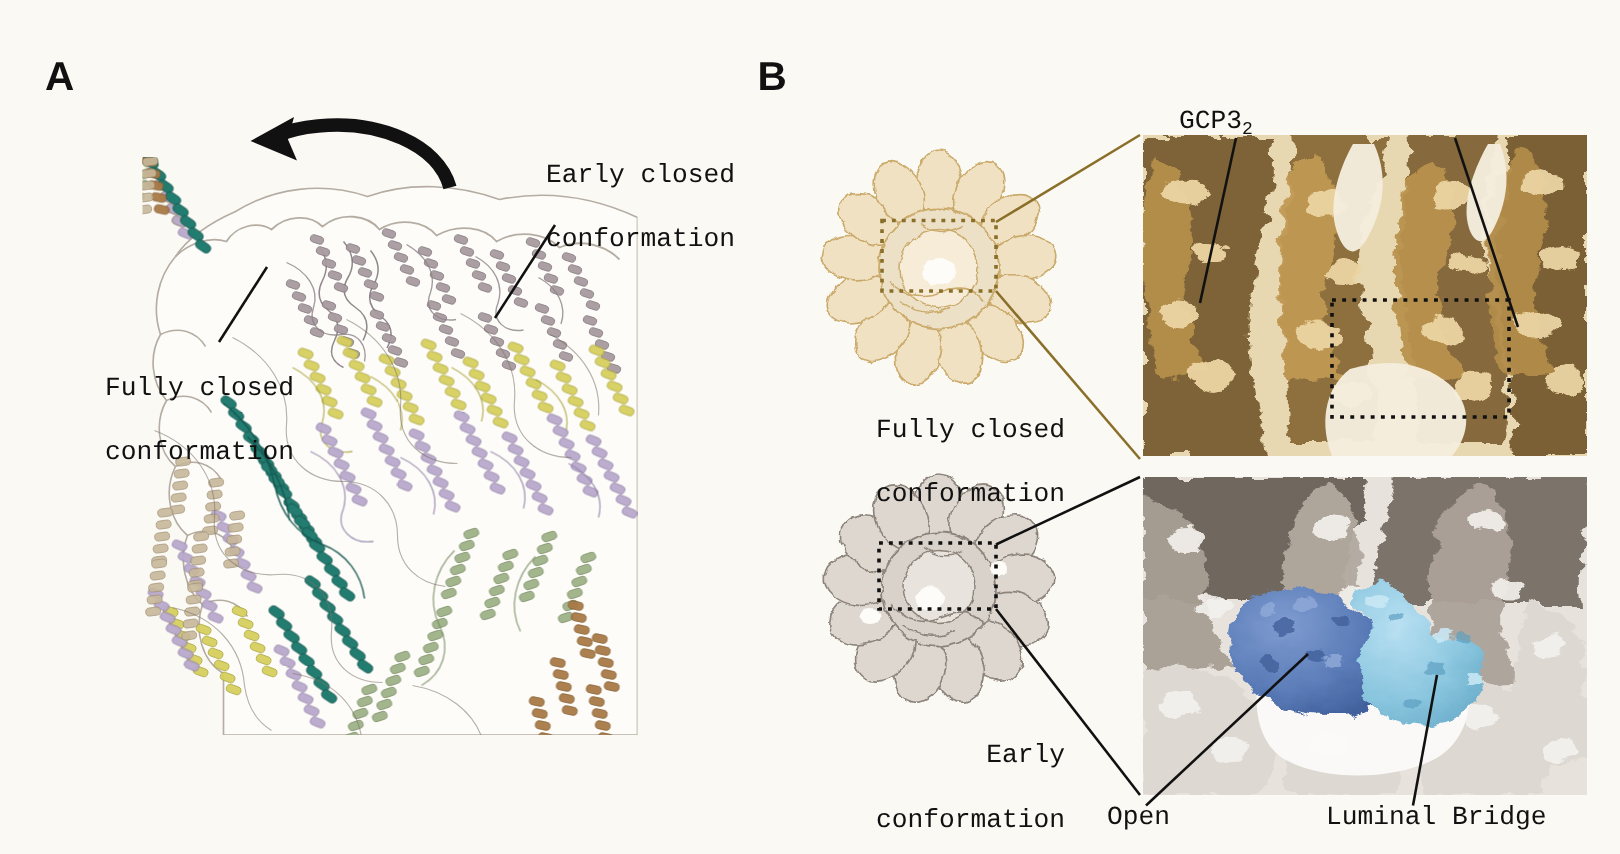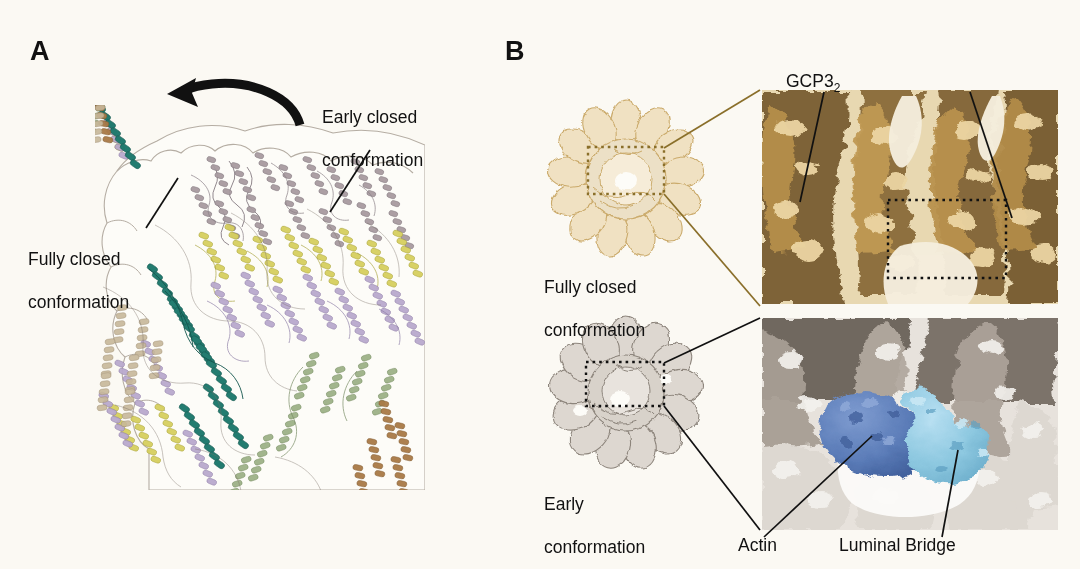--- a/index.html
+++ b/index.html
@@ -27,22 +27,23 @@
   #letter-b{left:505px;top:38px;}
 
   
   .label{
     position:absolute;
     font-size:17.5px;
     line-height:1.22;
     color:#111;
     white-space:pre-line;
     user-select:none;
+    font-family:Liberation Mono, monospace;
   }
-  .label.center{text-align:left;}
+  .label.center{text-align:right;}
 
   
   svg.stage{position:absolute;left:0;top:0;width:1080px;height:569px;pointer-events:none;}
 
   
   #panelA-structure{
     position:absolute;
     left:95px;top:105px;width:330px;height:385px;
   }
 </style>
@@ -579,16 +580,16 @@
   <div class="label center" id="lbl-fully-closed-b" style="left:544px;top:256px;width:166px;">
     <span>Fully closed</span><br>
     <span>conformation</span>
   </div>
 
   <div class="label center" id="lbl-open-b" style="left:544px;top:473px;width:166px;">
     <span>Early</span><br>
     <span>conformation</span>
   </div>
 
-  <div class="label" id="lbl-actin" style="left:738px;top:535px;">Actin</div>
-  <div class="label" id="lbl-luminal-bridge" style="left:839px;top:535px;">Luminal Bridge</div>
+  <div class="label" id="lbl-actin" style="left:738px;top:535px;">Open</div>
+  <div class="label" id="lbl-luminal-bridge" style="left:884px;top:535px;">Luminal Bridge</div>
 
 </div>
 
 </body></html>

